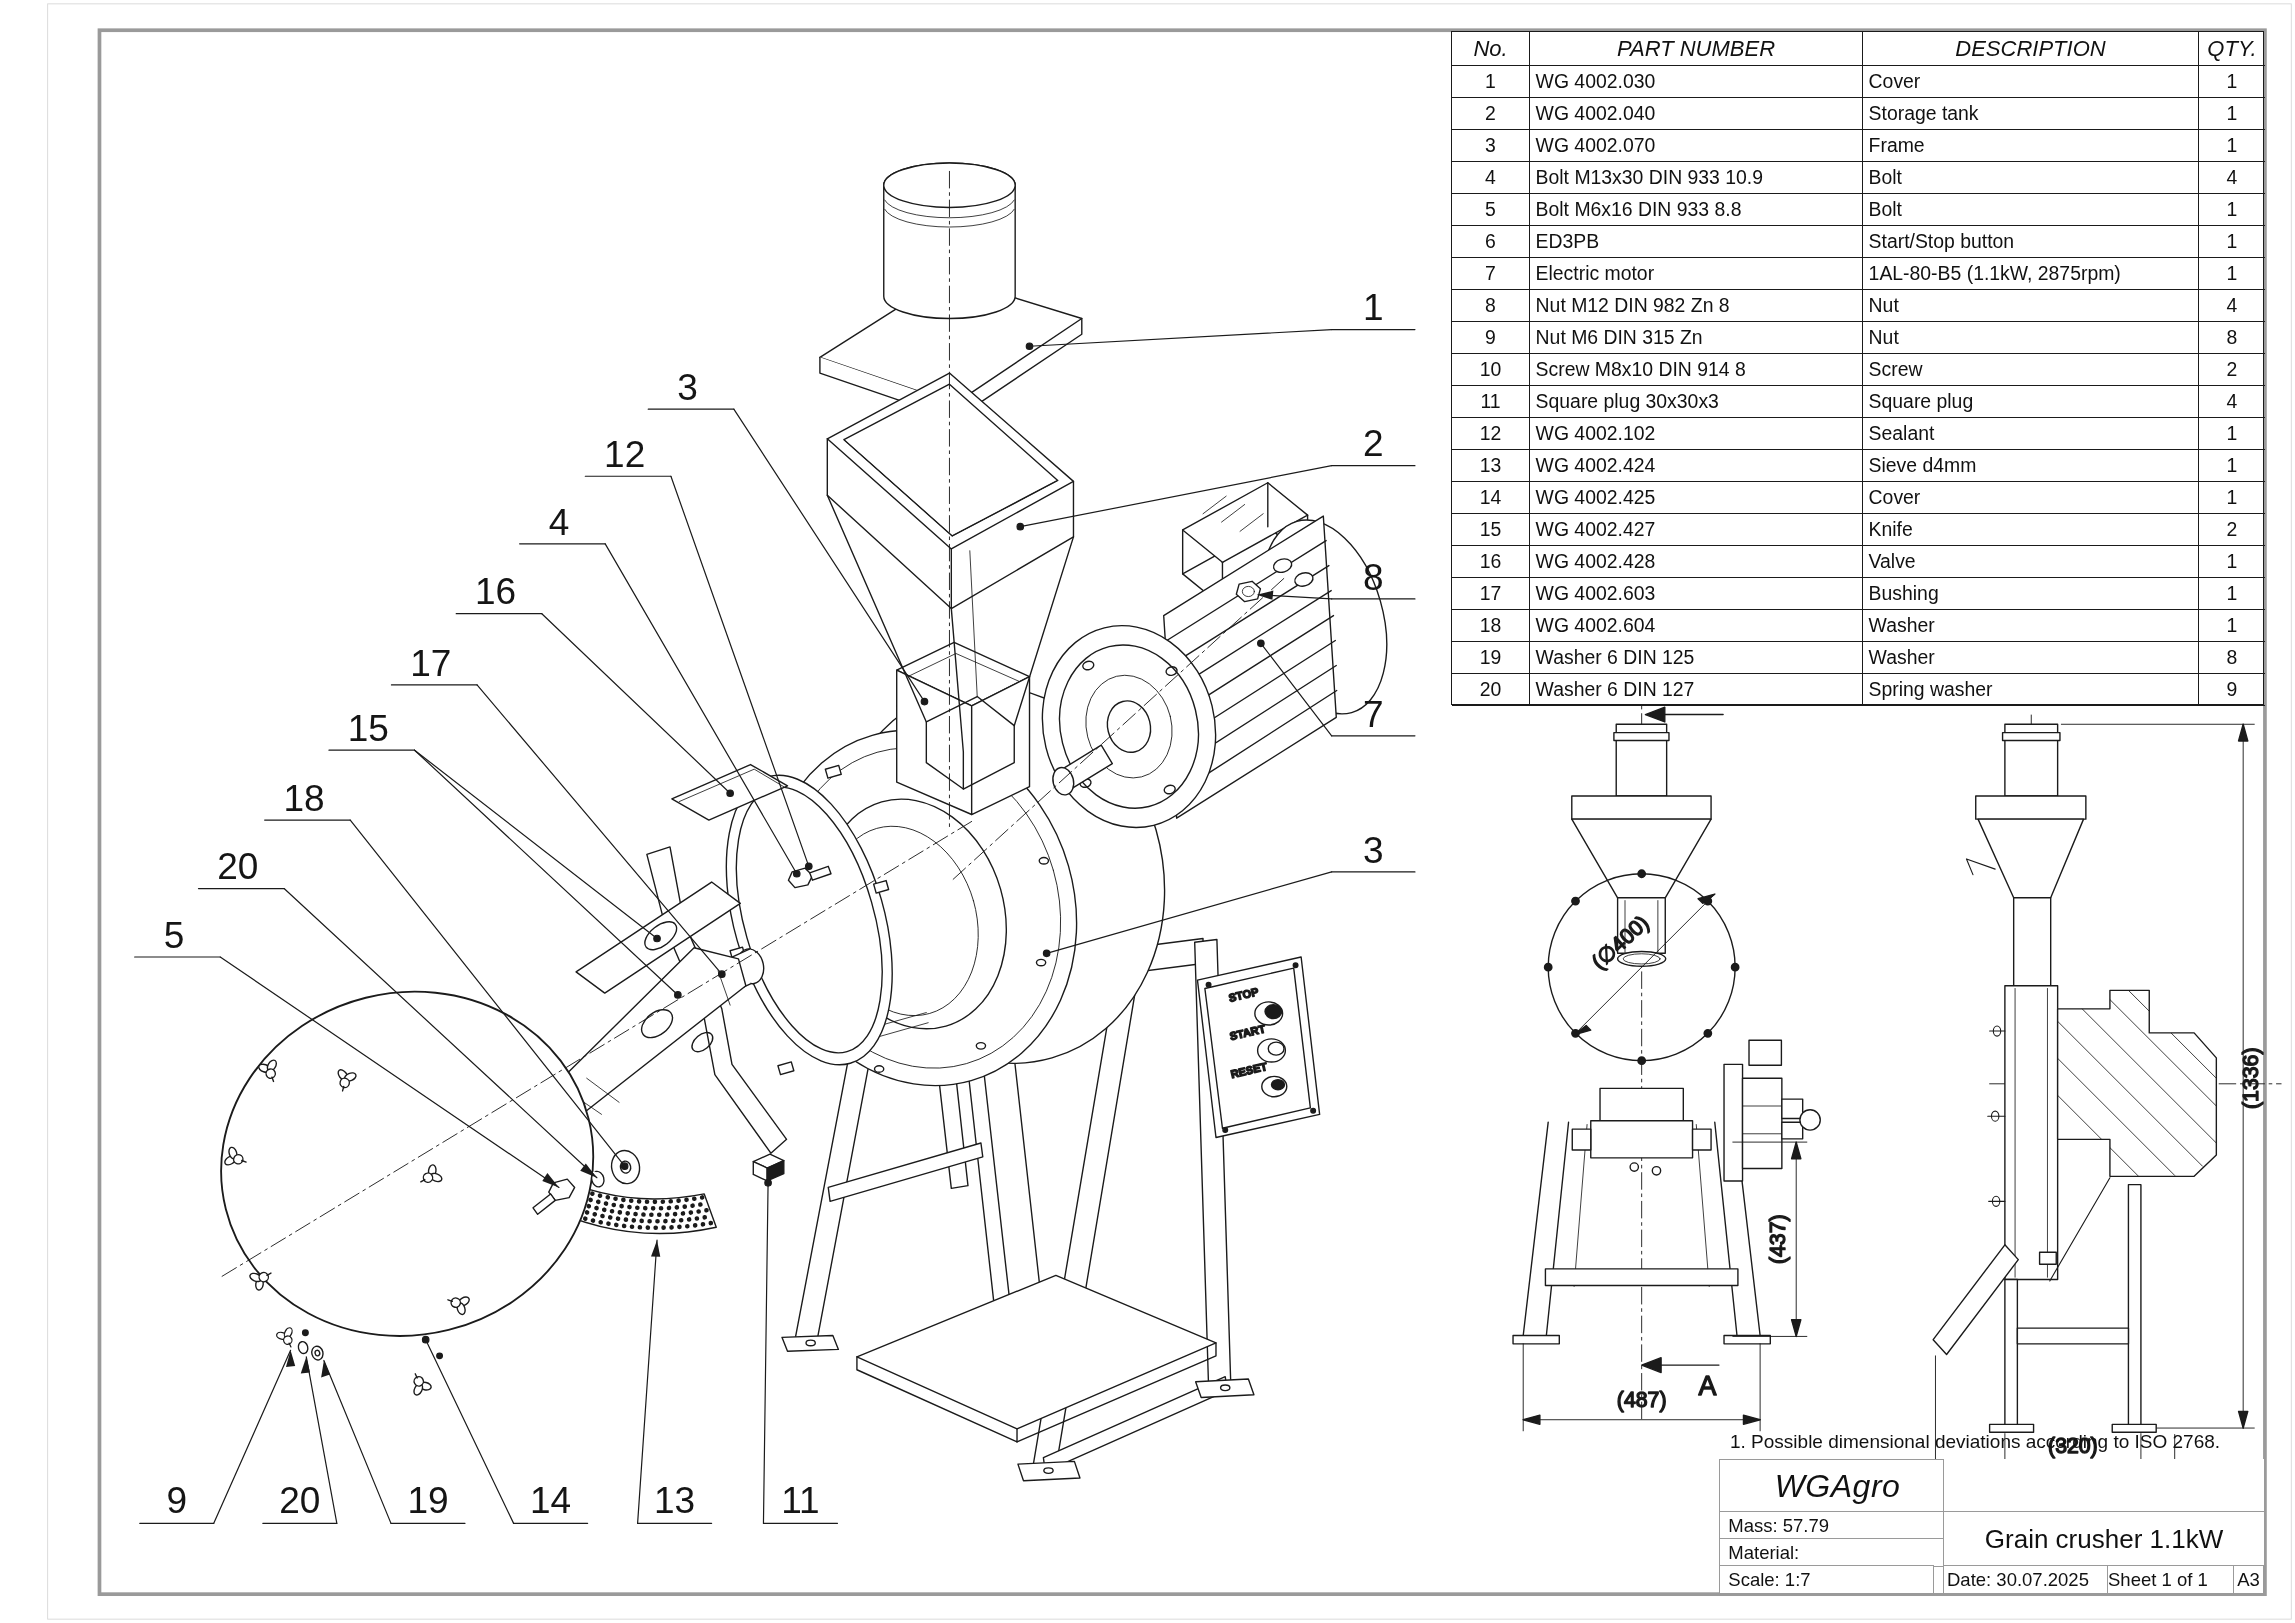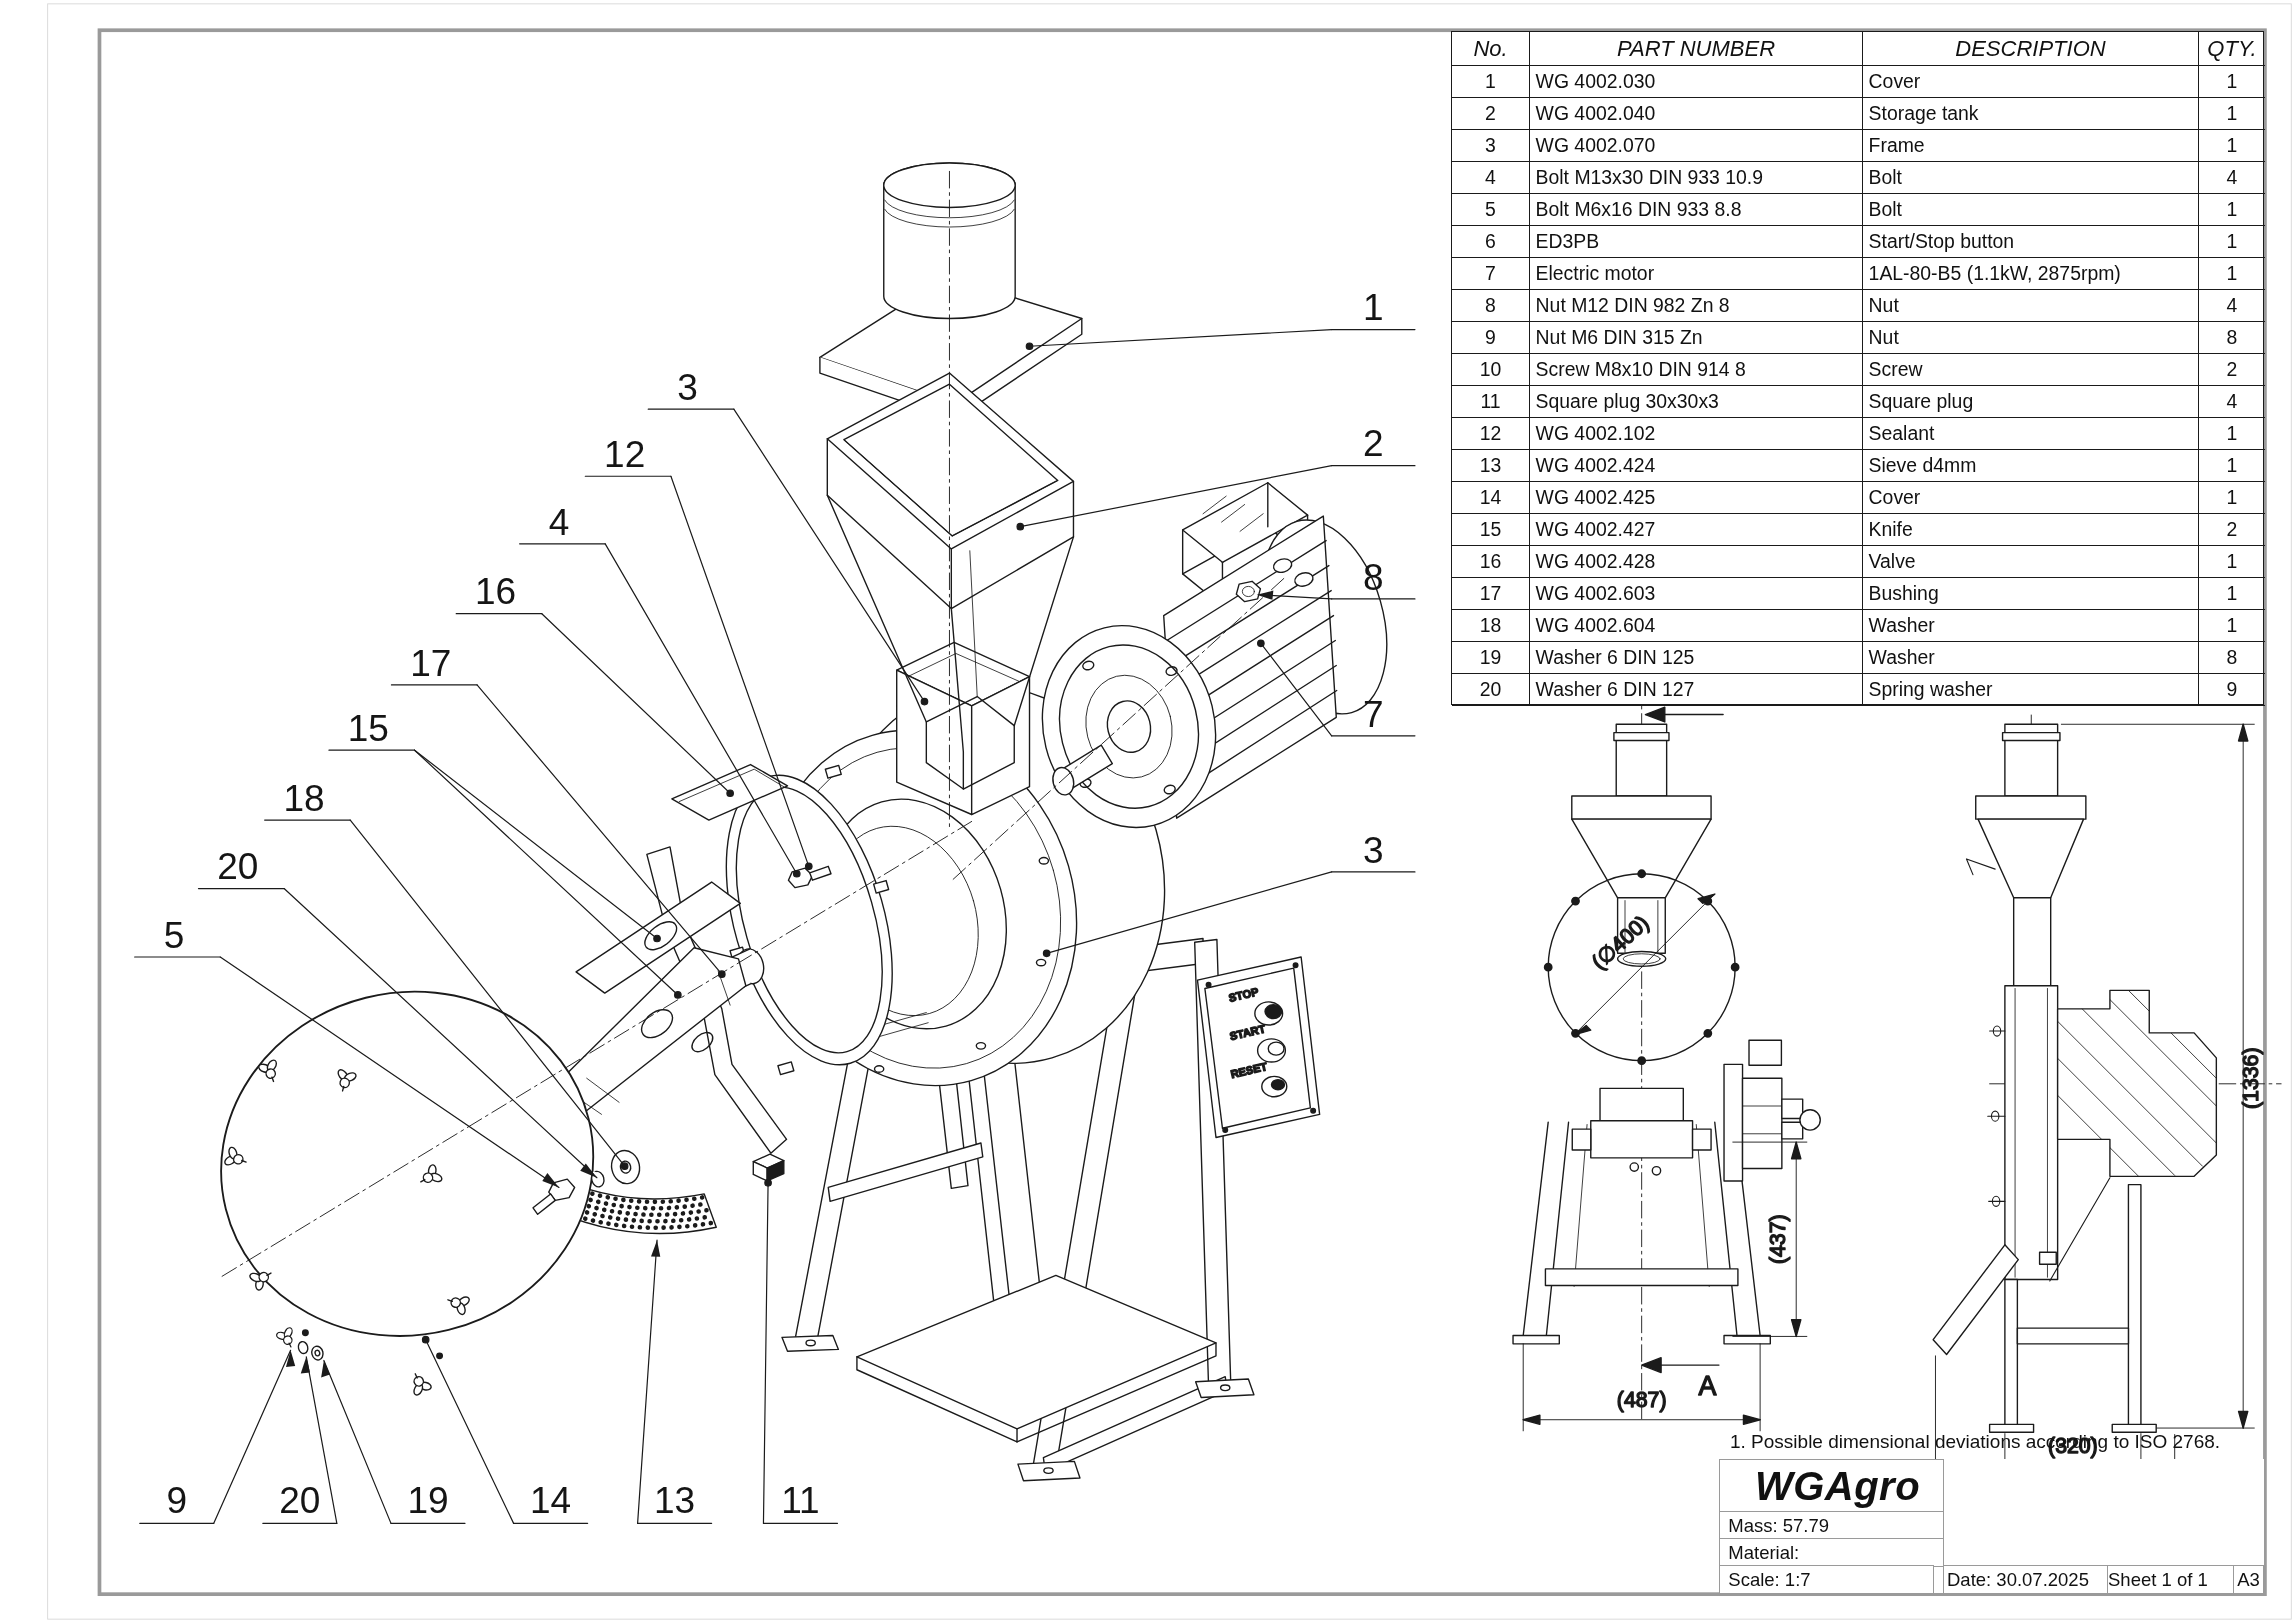--- a/index.html
+++ b/index.html
@@ -16,21 +16,21 @@
        padding:0 5.6px;box-sizing:border-box;white-space:nowrap;overflow:hidden;}
   #bom .c.last{border-right:none;text-align:right;}
   #bom .hd{font-style:italic;font-size:22px;justify-content:center;padding:0 1.9px;}
   #bom .ctr{justify-content:center;padding:0 0.9px;}
   
   #tb{left:1719px;top:1459px;width:545px;height:134px;background:#fff;}
   #tb .cell{position:absolute;border:1.9px solid #9a9a9a;box-sizing:border-box;
        display:flex;align-items:center;background:#fff;}
   #tb .ctr{justify-content:center;}
   #note{left:1730px;top:1431px;font-size:19px;white-space:nowrap;}
-  #logo{font-size:40px;font-weight:bold;font-style:italic;letter-spacing:0.5px;margin-left:12px;}
+  #logo{font-size:32px;font-weight:normal;font-style:italic;letter-spacing:0.5px;margin-left:12px;}
   svg text{font-family:"Liberation Sans",sans-serif;}
   .co{font-size:80px;fill:#151515;}
   .dim{font-size:46px;fill:#151515;}
   .tiny{font-size:24px;fill:#151515;font-weight:bold;}
 </style>
 </head>
 <body>
 
 <svg class="abs" style="left:0;top:0" width="2295" height="1623" viewBox="0 0 4960 3507">
   <defs>
@@ -630,20 +630,23 @@
 <div id="tb" class="abs">
   <div class="cell ctr" style="left:0;top:0;width:225px;height:54px">
       <span id="logo">WGAgro</span>
     </div>
   <div class="cell" style="left:0;top:52px;width:225px;height:29px;font-size:18.5px;padding-left:8.3px">
       <span>Mass: 57.79</span>
     </div>
   <div class="cell" style="left:0;top:79px;width:225px;height:29px;font-size:18.5px;padding-left:8.3px">
       <span>Material:</span>
     </div>
+  <div class="cell ctr" style="left:224px;top:52px;width:322px;height:56px;font-size:26px">
+      <span>Grain crusher 1.1kW</span>
+    </div>
   <div class="cell" style="left:0;top:106px;width:215px;height:29px;font-size:18.5px;padding-left:8.3px">
       <span>Scale: 1:7</span>
     </div>
   <div class="cell" style="left:224px;top:106px;width:167px;height:29px;font-size:18.5px;padding-left:3px">
       <span>Date: 30.07.2025</span>
     </div>
   <div class="cell" style="left:388px;top:106px;width:127px;height:29px;font-size:18.5px;padding-left:0">
       <span>Sheet 1 of 1</span>
     </div>
   <div class="cell ctr" style="left:514px;top:106px;width:31px;height:29px;font-size:18.5px">

